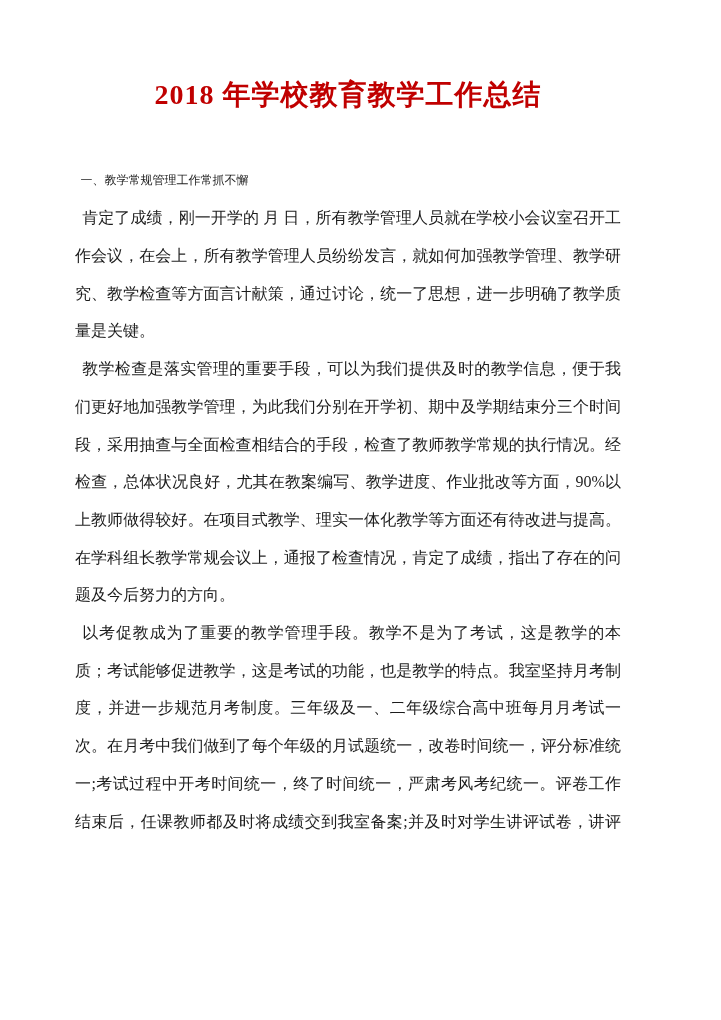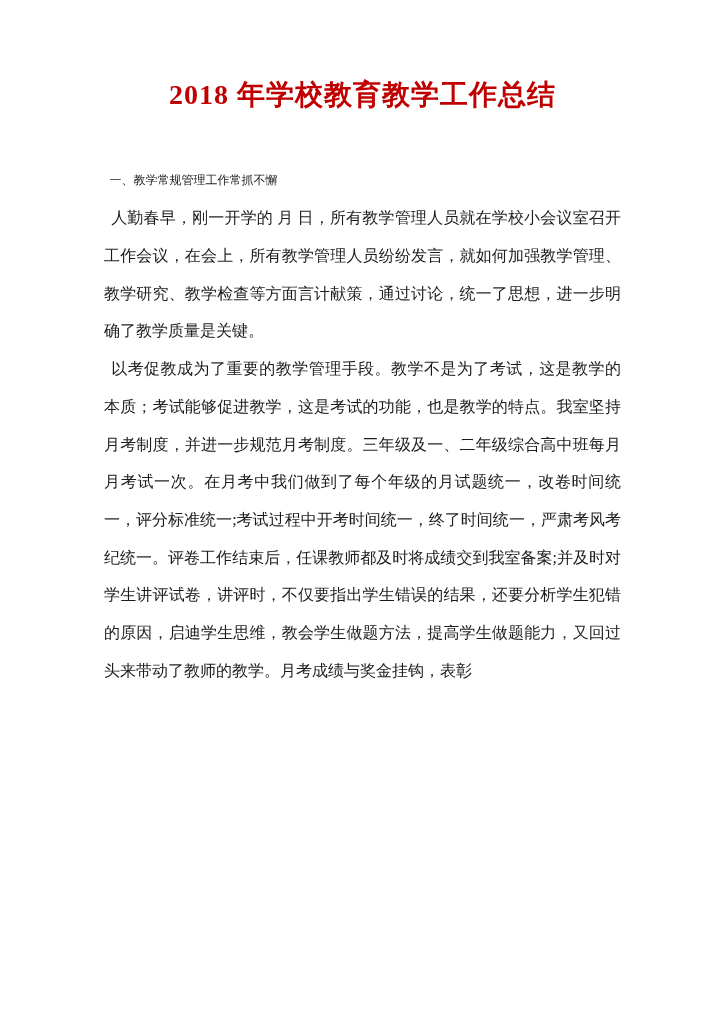--- a/index.html
+++ b/index.html
@@ -7,21 +7,21 @@
     padding: 0;
     background: #ffffff;
   }
   .page {
     position: relative;
     width: 721px;
     height: 840px;
     margin: 0 auto;
     background: #ffffff;
     box-sizing: border-box;
-    padding: 78px 100px 0 104px;
+    padding: 78px 100px 0 75px;
     overflow: hidden;
     font-family: "Liberation Serif", "DejaVu Serif", serif;
   }
   .doc-title {
     margin: 0 0 50px 0;
     font-size: 28px;
     font-weight: bold;
     line-height: 1.2;
     text-align: center;
     letter-spacing: 1px;
@@ -46,18 +46,19 @@
 </style>
 </head>
 <body>
 
 <div class="page">
   <h1 class="doc-title" style="color: rgb(192, 0, 0);">2018 年学校教育教学工作总结</h1>
 
   <div class="doc-body" style="color: rgb(28, 28, 28);">
     <h2 class="section-heading">一、教学常规管理工作常抓不懈</h2>
 
-    <p class="body-paragraph">人勤春早，刚一开学的 月 日，所有教学管理人员就在学校小会议室召开工作会议，在会上，所有教学管理人员纷纷发言，就如何加强教学管理、教学研究、教学检查等方面言计献策，通过讨论，统一了思想，进一步明确了教学质量是关键。</p>
+    <p class="body-paragraph">肯定了成绩，刚一开学的 月 日，所有教学管理人员就在学校小会议室召开工作会议，在会上，所有教学管理人员纷纷发言，就如何加强教学管理、教学研究、教学检查等方面言计献策，通过讨论，统一了思想，进一步明确了教学质量是关键。</p>
 
+    <p class="body-paragraph">教学检查是落实管理的重要手段，可以为我们提供及时的教学信息，便于我们更好地加强教学管理，为此我们分别在开学初、期中及学期结束分三个时间段，采用抽查与全面检查相结合的手段，检查了教师教学常规的执行情况。经检查，总体状况良好，尤其在教案编写、教学进度、作业批改等方面，90%以上教师做得较好。在项目式教学、理实一体化教学等方面还有待改进与提高。在学科组长教学常规会议上，通报了检查情况，肯定了成绩，指出了存在的问题及今后努力的方向。</p>
 
     <p class="body-paragraph">以考促教成为了重要的教学管理手段。教学不是为了考试，这是教学的本质；考试能够促进教学，这是考试的功能，也是教学的特点。我室坚持月考制度，并进一步规范月考制度。三年级及一、二年级综合高中班每月月考试一次。在月考中我们做到了每个年级的月试题统一，改卷时间统一，评分标准统一;考试过程中开考时间统一，终了时间统一，严肃考风考纪统一。评卷工作结束后，任课教师都及时将成绩交到我室备案;并及时对学生讲评试卷，讲评时，不仅要指出学生错误的结果，还要分析学生犯错的原因，启迪学生思维，教会学生做题方法，提高学生做题能力，又回过头来带动了教师的教学。月考成绩与奖金挂钩，表彰</p>
   </div>
 </div>
 
 </body></html>

